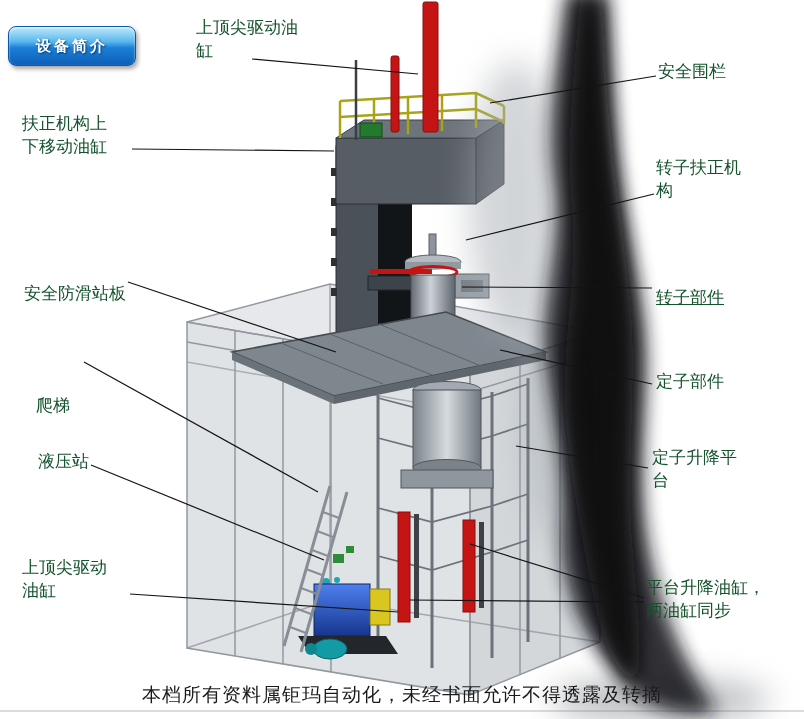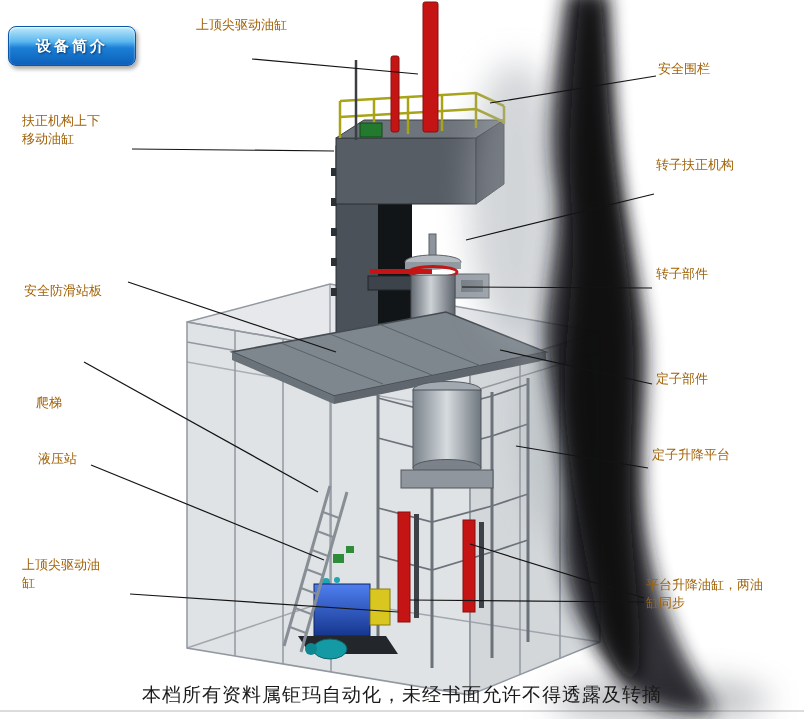--- a/index.html
+++ b/index.html
@@ -12,21 +12,21 @@
     position:absolute;left:8px;top:26px;width:126px;height:38px;z-index:3;
     display:flex;align-items:center;justify-content:center;
     background:linear-gradient(180deg,#bfe9fb 0%,#5cb8ef 38%,#1b7fd6 55%,#0d5fb8 100%);
     border:1px solid #0a57a8;border-radius:8px;
     box-shadow:inset 0 1px 2px rgba(255,255,255,.8),2px 3px 4px rgba(0,0,0,.35);
     color:#ffffff;font-weight:bold;font-size:15px;letter-spacing:3px;
     text-shadow:1px 1px 2px #05386e;
     font-family:"Liberation Sans","DejaVu Sans",sans-serif;
   }
   .callout{
-    position:absolute;z-index:3;color:#a16207;font-size:13px;line-height:1.36;
+    position:absolute;z-index:3;color:#14532d;font-size:17px;line-height:1.36;
   }
   .nw{white-space:nowrap;text-align:center;}
   .footer{
     position:absolute;left:0;top:682px;width:100%;z-index:3;text-align:center;
     font-size:19px;letter-spacing:1px;color:#1a1a1a;
   }
 </style>
 </head>
 <body>
 
@@ -221,21 +221,21 @@
   <div class="callout" style="left:196px;top:16px;width:106px;">上顶尖驱动油缸</div>
 
   <div class="callout nw" style="left:658px;top:60px;">安全围栏</div>
 
   <div class="callout" style="left:22px;top:112px;width:88px;">扶正机构上下移动油缸</div>
 
   <div class="callout" style="left:656px;top:156px;width:88px;">转子扶正机构</div>
 
   <div class="callout nw" style="left:24px;top:282px;">安全防滑站板</div>
 
-  <div class="callout nw" style="left:656px;top:265px;">转子部件</div>
+  <div class="callout nw" style="left:656px;top:286px;text-decoration:underline;">转子部件</div>
 
   <div class="callout nw" style="left:36px;top:346px;margin-top:48px;">爬梯</div>
 
   <div class="callout nw" style="left:656px;top:370px;">定子部件</div>
 
   <div class="callout nw" style="left:38px;top:450px;">液压站</div>
 
   <div class="callout" style="left:652px;top:446px;width:88px;">定子升降平台</div>
 
   <div class="callout" style="left:22px;top:556px;width:88px;">上顶尖驱动油缸</div>

